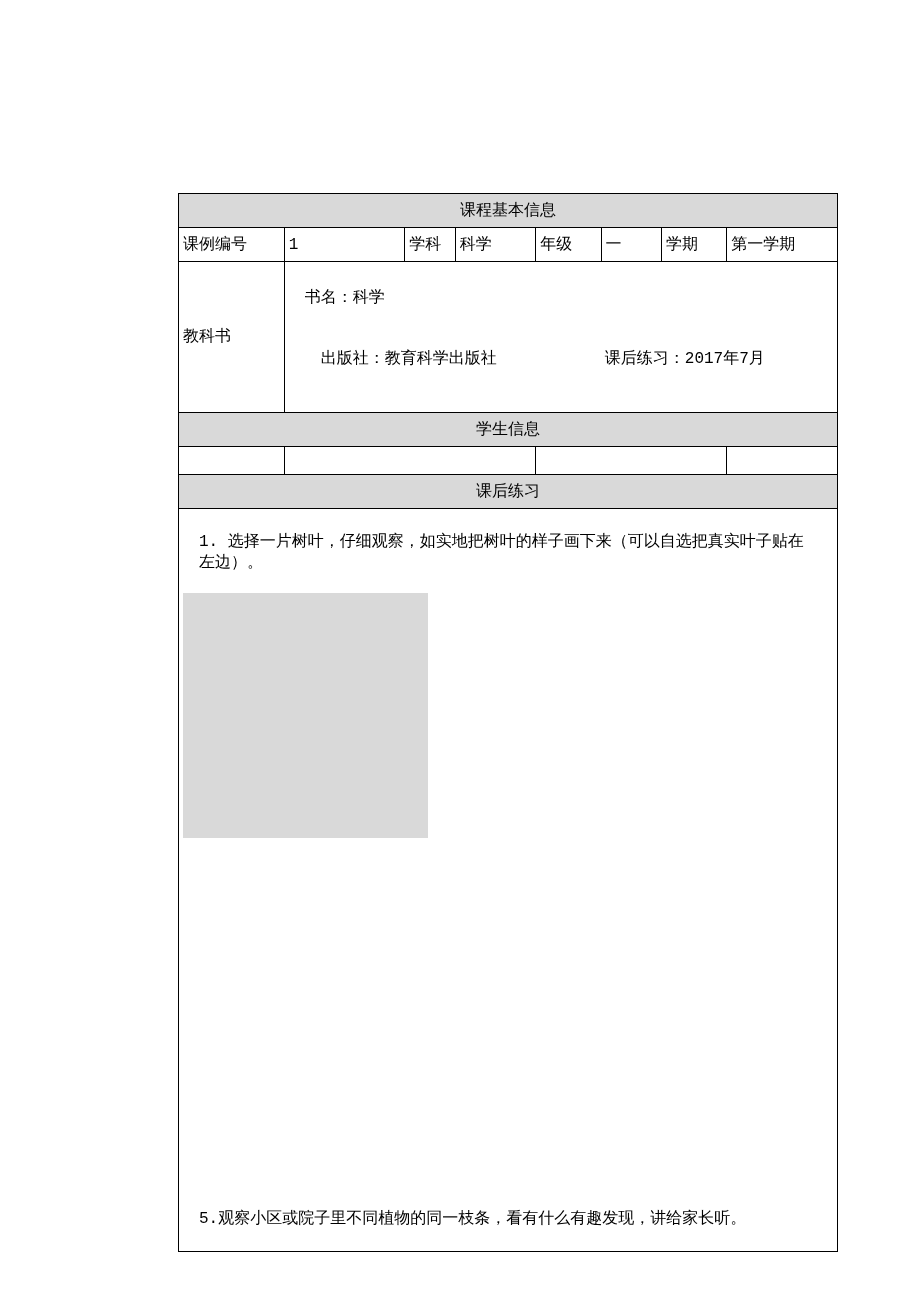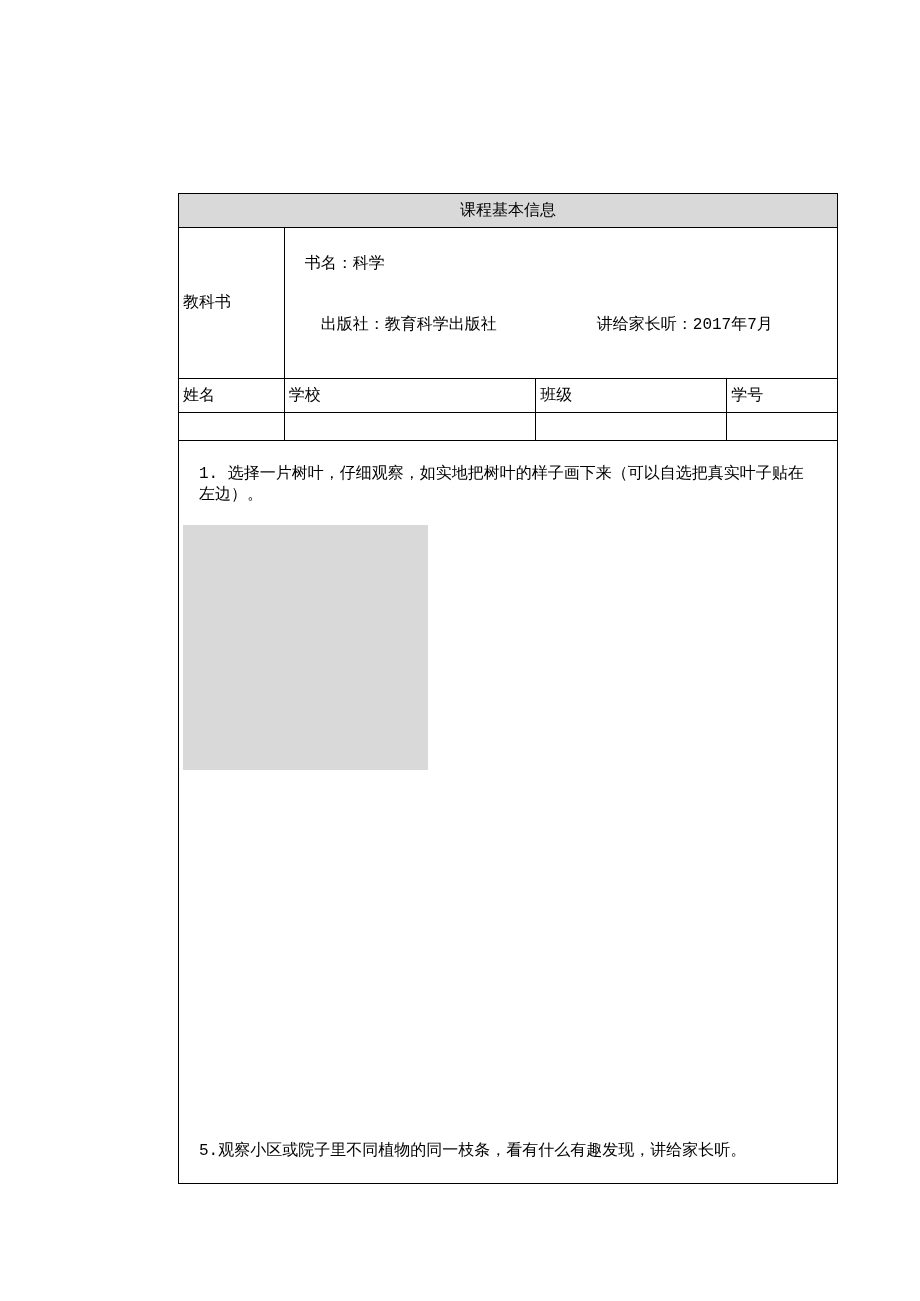--- a/index.html
+++ b/index.html
@@ -92,48 +92,58 @@
     <col class="col-f">
     <col class="col-g">
     <col class="col-h">
   </colgroup>
 
   <tbody>
       <tr>
     <td colspan="8" class="section-header">课程基本信息</td>
   </tr>
 
+  <tr>
+    <td>课例编号</td>
+    <td>1</td>
+    <td>学科</td>
+    <td>科学</td>
+    <td>年级</td>
+    <td>一</td>
+    <td>学期</td>
+    <td>第一学期</td>
+  </tr>
 
 
   <tr>
     <td>教科书</td>
     <td colspan="7" class="textbook-cell">
       <span class="textbook-line1">书名：科学</span>
       <span class="textbook-line2">
         <span class="textbook-publisher">出版社：教育科学出版社</span>
-        <span class="textbook-date">讲给家长听：2017年7月</span>
+        <span class="textbook-date">课后练习：2017年7月</span>
       </span>
     </td>
   </tr>
 
+  <tr>
+    <td colspan="8" class="section-header">学生信息</td>
+  </tr>
 
-  <tr>
-    <td>姓名</td>
-    <td colspan="3">学校</td>
-    <td colspan="3">班级</td>
-    <td>学号</td>
-  </tr>
 
   <tr class="blank-row">
     <td></td>
     <td colspan="3"></td>
     <td colspan="3"></td>
     <td></td>
   </tr>
 
+  <tr>
+    <td colspan="8" class="section-header">课后练习</td>
+  </tr>
 
   <tr>
     <td colspan="8" class="exercise-cell">
       <div class="exercise-q1">1. 选择一片树叶，仔细观察，如实地把树叶的样子画下来（可以自选把真实叶子贴在左边）。</div>
       <div class="leaf-box"></div>
       <div class="exercise-q2">5.观察小区或院子里不同植物的同一枝条，看有什么有趣发现，讲给家长听。</div>
     </td>
   </tr>
 
 </tbody>

